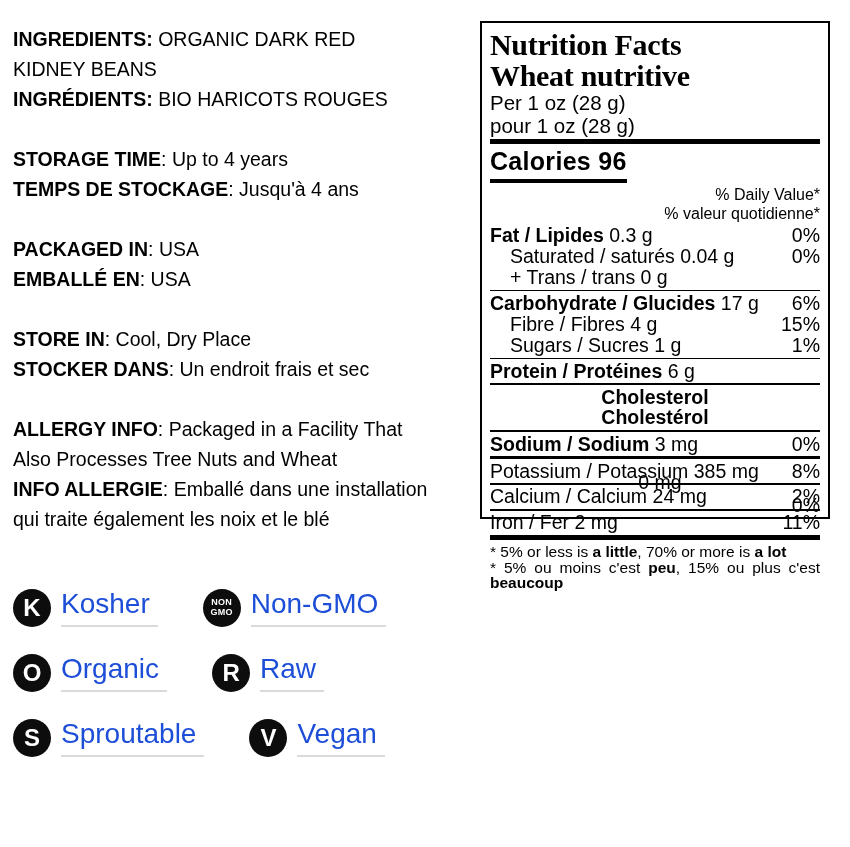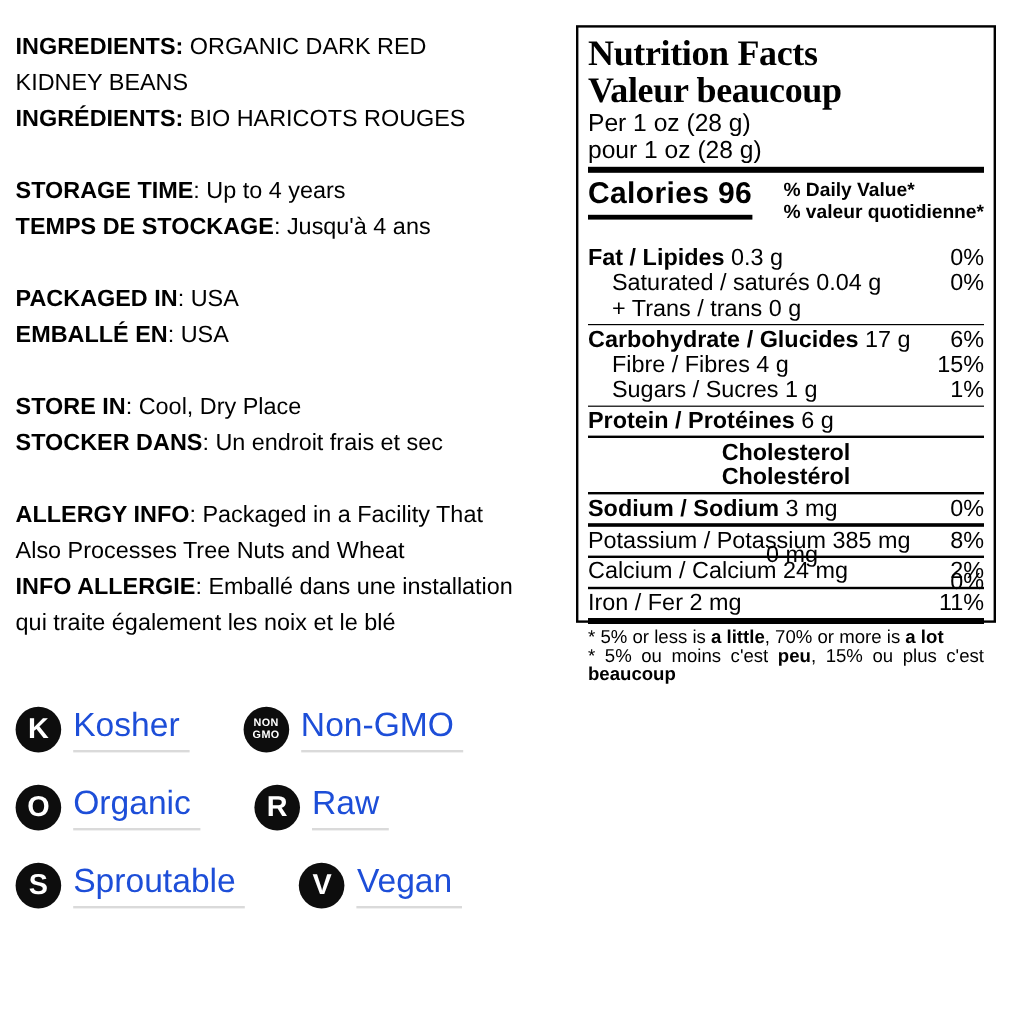--- a/index.html
+++ b/index.html
@@ -12,24 +12,24 @@
   .info-block{margin:0 0 30px 0;}
 
   
   .nft{position:absolute;left:480px;top:21px;width:350px;height:498px;border:2px solid #000;
        box-sizing:border-box;padding:6px 8px 0;background:#fff;}
   .nft-title{font-size:30px;line-height:31px;font-weight:bold;letter-spacing:-0.3px;font-family:Liberation Serif, serif;}
   .nft-serving{font-size:20.5px;line-height:23px;}
   .sep-thin{height:1.5px;background:#000;margin:1.7px 0;}
   .sep-med{height:3px;background:#000;margin:1.5px 0;}
   .sep-thick{height:5px;background:#000;margin:2px 0;}
-  .cal-row{display:flex;margin:3px 0 18px;}
+  .cal-row{display:flex;margin:3px 0 2px;flex-direction:column;}
   .cal{font-size:25px;font-weight:bold;border-bottom:4px solid #000;padding-bottom:3px;
        align-self:flex-start;letter-spacing:0.3px;}
-  .dv{margin-left:auto;font-weight:bold;font-size:16px;line-height:19px;padding-top:2px;}
+  .dv{margin-left:auto;text-align:right;font-weight:normal;font-size:16px;line-height:19px;padding-top:2px;}
   .nrow{display:flex;align-items:baseline;height:21px;line-height:21px;font-size:19.5px;white-space:pre;}
   .nrow.ind{padding-left:20px;}
   .pct{margin-left:auto;}
   .chol{display:flex;align-items:center;height:42px;font-size:19.5px;flex-direction:column;}
   .chol .stack{font-weight:bold;line-height:20px;}
   .chol .val{margin-left:10px;margin-top:44px;}
   .foot{font-size:15.5px;line-height:15.5px;padding-top:2px;}
   .foot .fr-just{text-align:justify;text-align-last:justify;}
 
   
@@ -70,21 +70,21 @@
         <div class="info-line"><span class="b">ALLERGY INFO</span><span>: Packaged in a Facility That</span></div>
         <div class="info-line"><span>Also Processes Tree Nuts and Wheat</span></div>
         <div class="info-line"><span class="b">INFO ALLERGIE</span><span>: Emballé dans une installation</span></div>
         <div class="info-line"><span>qui traite également les noix et le blé</span></div>
       </div>
     </div>
 
   <div class="nft">
     <div class="nft-head">
       <div class="nft-title">Nutrition Facts</div>
-      <div class="nft-title">Valeur beaucoup</div>
+      <div class="nft-title">Wheat nutritive</div>
       <div class="nft-serving">Per 1 oz (28 g)</div>
       <div class="nft-serving">pour 1 oz (28 g)</div>
     </div>
     <div class="sep-thick"></div>
     <div class="cal-row">
       <span class="cal">Calories 96</span>
       <div class="dv">
         <div>% Daily Value*</div>
         <div>% valeur quotidienne*</div>
       </div>

